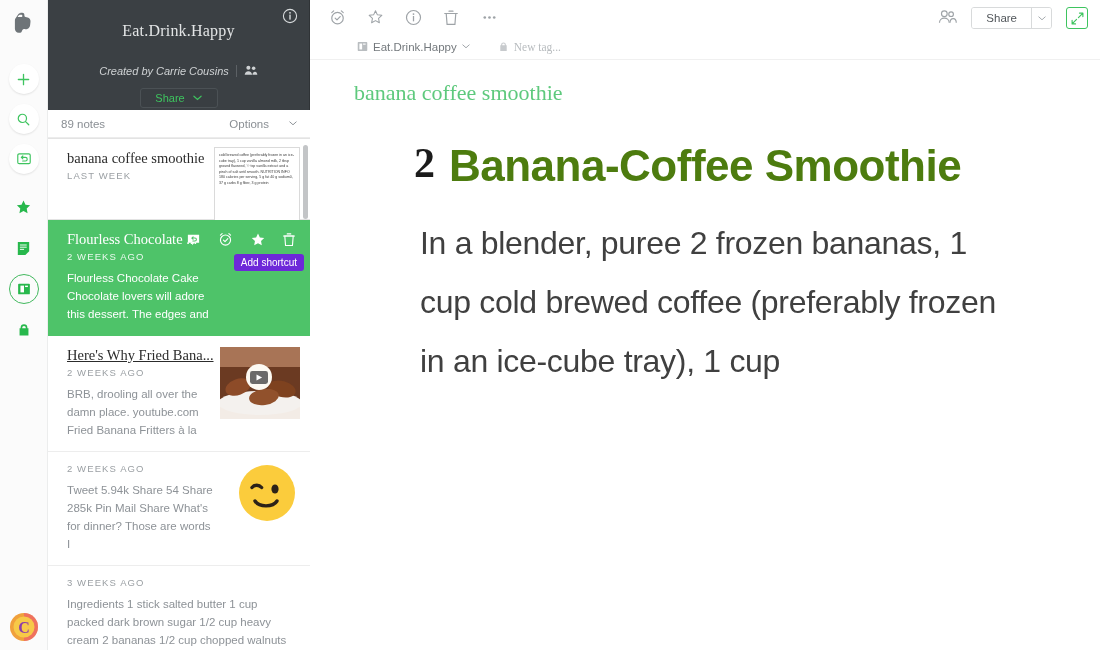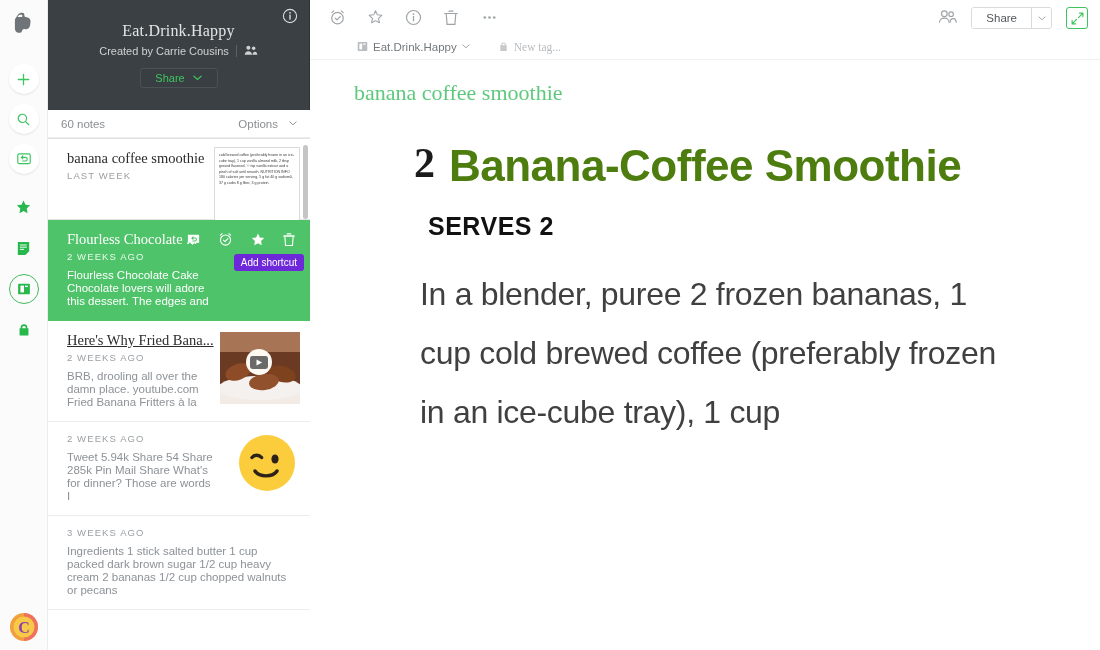--- a/index.html
+++ b/index.html
@@ -43,53 +43,53 @@
   }
 
   
   .listcol { width: 262px; flex: 0 0 262px; height: 650px; display: flex; flex-direction: column; background:#fff;}
   .nb-header {
     background: #3b4044; height: 110px; color: #fff;
     position: relative; padding-top: 22px; text-align: center;
     border-right: 1px solid #2f3336;
   }
   .nb-title { font-family: "Liberation Serif", serif; font-size: 16px; color: #e3e5e6; letter-spacing: .2px; }
-  .nb-sub { margin-top: 4px; font-size: 11px; color: #cfd2d4; display:flex; align-items:center; justify-content:center; gap:7px;}
+  .nb-sub { margin-top: 24px; font-size: 11px; color: #cfd2d4; display:flex; align-items:center; justify-content:center; gap:7px;font-style:italic;}
   .nb-sub .divider { width:1px; height:12px; background:#5c6165; display:inline-block; }
   .nb-info { position: absolute; right: 11px; top: 8px; width: 16px; height: 16px; cursor:pointer;}
   .nb-share {
     margin: 10px auto 0; width: 78px; height: 20px;
     border: 1px solid #4b5155; border-radius: 3px;
     display: flex; align-items: center; justify-content: center; gap: 8px;
     font-size: 11px; color: #3ec45f; cursor: pointer; background:#393e42;
   }
 
   .list-toolbar {
     height: 28px; display: flex; align-items: center; justify-content: space-between;
     padding: 0 13px; border-bottom: 1px solid #ececec; background:#fff;
   }
   .list-count { font-size: 11.5px; color: #8a8f94; }
-  .list-options { font-size: 11.5px; color: #8a8f94; cursor: pointer; display:flex; align-items:center; gap:11px;}
+  .list-options { font-size: 11.5px; color: #8a8f94; cursor: pointer; display:flex; align-items:center; gap:20px;}
 
   .notes { flex: 1; overflow: hidden; position: relative; background:#fff; }
   .note {
     position: relative; padding: 11px 12px 12px 19px;
     border-bottom: 1px solid #ededed; background: #fff; cursor: pointer;
     min-height: 82px;
   }
   .note.first { border: 1px solid #e3e3e3; border-left:none; border-right:none; }
   .note.selected { background: #4ec369; border-bottom-color: #4ec369; }
   .note-title {
     font-family: "Liberation Serif", serif; font-size: 14.5px; color: #2c2c2c;
     white-space: nowrap; overflow: hidden; margin-bottom: 3px;
   }
   .note.selected .note-title { color: #fff; }
   .note-date { font-size: 9.5px; letter-spacing: 1.1px; color: #9a9fa3; text-transform: uppercase; margin-bottom: 7px;}
   .note.selected .note-date { color: #eafaee; }
-  .note-snip { font-size: 11.5px; line-height: 13px; color: #8d9297; width: 148px; }
+  .note-snip { font-size: 11.5px; line-height: 18px; color: #8d9297; width: 148px; }
   .note.selected .note-snip { color: #ffffff; }
   .note-thumb { position: absolute; right: 14px; top: 13px; width: 72px; height: 72px; overflow:hidden; }
 
   .note-actions { position: absolute; right: 12px; top: 12px; display: flex; gap: 16px; align-items: center;}
   .act { width: 16px; height: 16px; cursor: pointer; }
   .tooltip {
     position: absolute; right: 6px; top: 34px;
     background: #6d28d9; color: #fff; font-size: 10px;
     padding: 3px 7px; border-radius: 3px; white-space: nowrap;
   }
@@ -219,21 +219,21 @@
       </div>
       <div class="nb-share">
         <span>Share</span>
         <svg width="9" height="6" viewBox="0 0 10 6">
             <path d="M1 1l4 3.6L9 1" stroke="#3ec45f" stroke-width="1.3" fill="none" stroke-linecap="round"></path>
           </svg>
       </div>
     </div>
 
     <div class="list-toolbar">
-      <span class="list-count">60 notes</span>
+      <span class="list-count">89 notes</span>
       <span class="list-options">
         <span>Options</span>
         <svg width="8" height="5" viewBox="0 0 10 6">
             <path d="M1 1l4 3.6L9 1" stroke="#8a8f94" stroke-width="1.2" fill="none" stroke-linecap="round"></path>
           </svg>
       </span>
     </div>
 
     <div class="notes">
 
@@ -404,18 +404,17 @@
 
     <div class="note-head">
       <h1 class="note-h1">banana coffee smoothie</h1>
     </div>
 
     <div class="doc">
       <div class="doc-line1">
         <span class="doc-num">2</span>
         <span class="doc-title">Banana-Coffee Smoothie</span>
       </div>
-      <div class="doc-serves">SERVES 2</div>
       <div class="doc-body">In a blender, puree 2 frozen bananas, 1 cup cold brewed coffee (preferably frozen in an ice-cube tray), 1 cup</div>
     </div>
 
   </div>
 </div>
 
 </body></html>

